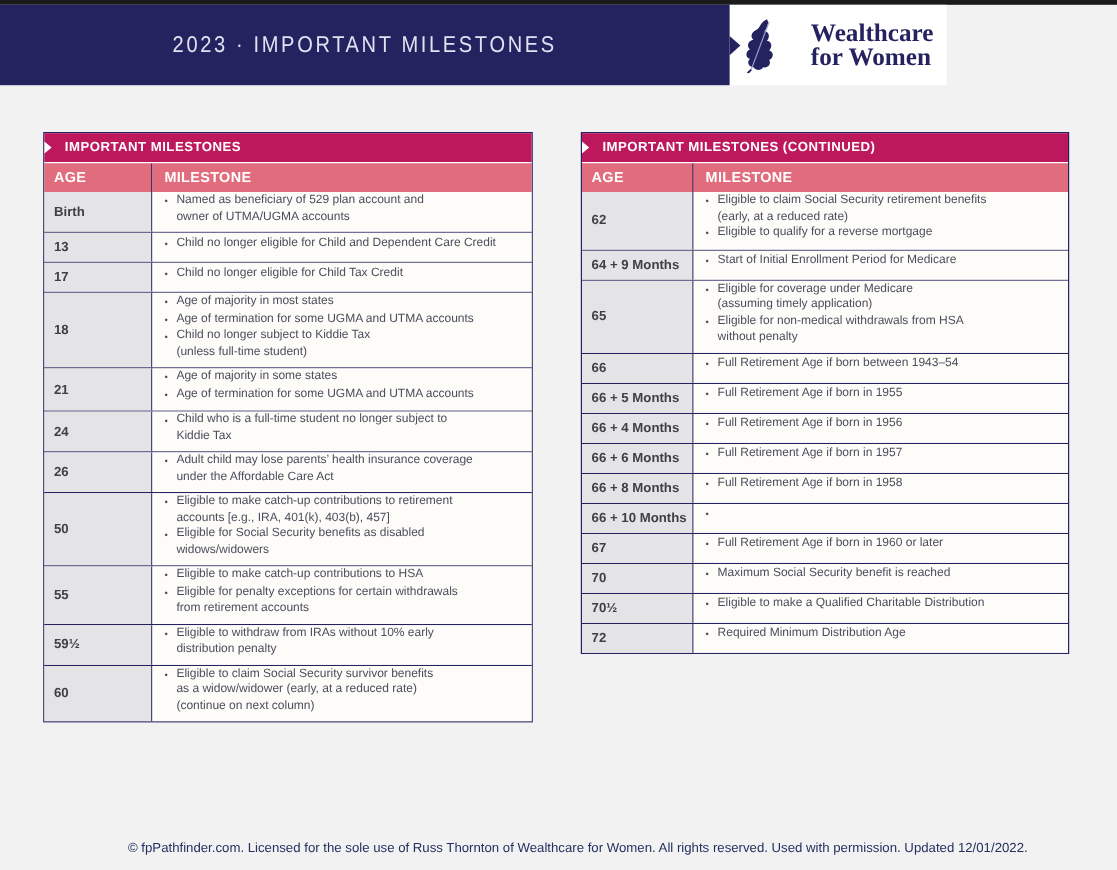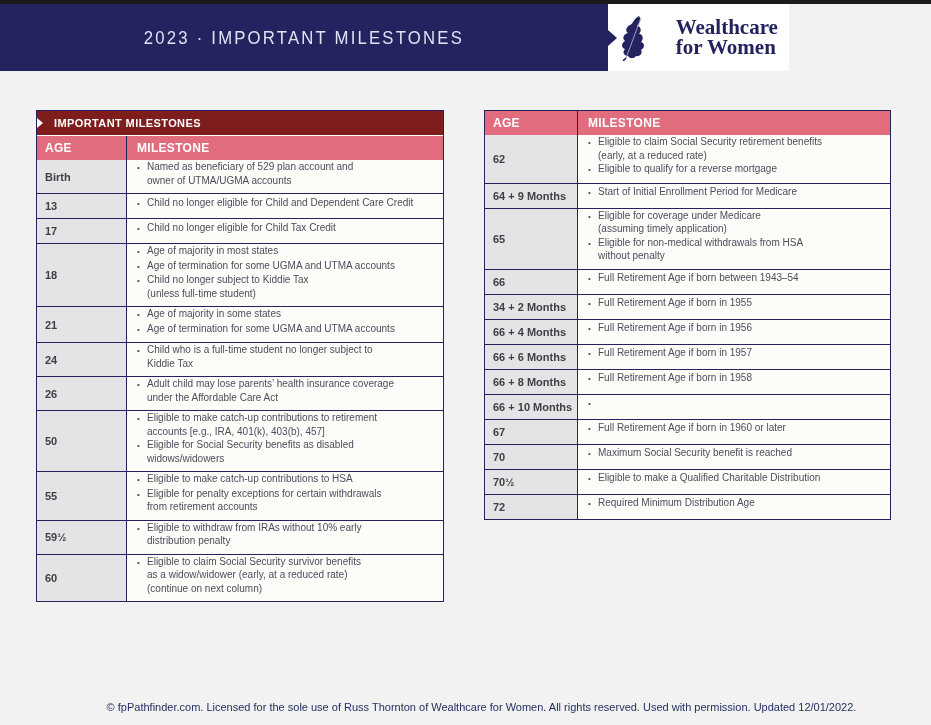--- a/index.html
+++ b/index.html
@@ -15,21 +15,21 @@
   .page-title { color:#dfe2f2; font-size:19px; letter-spacing:2.5px; transform:scaleX(0.88); white-space:nowrap; }
   .logo-panel { width:214px; height:67px; background:#ffffff; display:flex; align-items:center; justify-content:center; gap:7px; }
   .logo-text { font-family:"Liberation Serif", serif; font-weight:bold; color:#24225f; font-size:21px; line-height:0.93;margin-left:24px; }
   .leaf { width:26px; height:46px; flex:0 0 auto; }
 
   
   .tables { position:absolute; top:110px; left:36px; width:855px; display:flex; gap:40px; align-items:flex-start; }
   .mtable { background:#fdfcf9; border:1px solid #24225f; }
   .mtable.left  { width:408px; }
   .mtable.right { width:407px; }
-  .table-title { position:relative; background:#7f1d1d; color:#ffffff; font-size:11px; font-weight:bold;
+  .table-title { position:relative; background:#be185d; color:#ffffff; font-size:11px; font-weight:bold;
       letter-spacing:0.4px; padding:6px 8px 6px 17px; border-bottom:1px solid #ffffff; }
   .table-title::before { content:""; position:absolute; left:0; top:50%; margin-top:-5px;
       border-top:5px solid transparent; border-bottom:5px solid transparent; border-left:6px solid #ffffff; }
   .trow { display:flex; border-top:1px solid #24225f; }
   .trow:first-of-type { border-top:none; }
   .age-cell { width:90px; flex:0 0 auto; background:#e4e4e6; border-right:1px solid #24225f;
       font-weight:bold; font-size:11px; color:#3f4045; padding:6px 4px 6px 8px; display:flex; align-items:center; }
   .mtable.right .age-cell { width:93px; }
   .ms-cell { flex:1; background:#fdfcf9; padding:0 4px 6px 10px; display:flex; flex-direction:column; justify-content:center; }
   .col-head .age-cell, .col-head .ms-cell { background:#e06c7d; color:#ffffff; font-weight:bold; font-size:12px;
@@ -199,20 +199,21 @@
               <span class="btext">Eligible to claim Social Security survivor benefits
 as a widow/widower (early, at a reduced rate)
 (continue on next column)</span>
             </div>
           </div>
         </div>
       </div>
   </div>
 
   <div class="mtable right">
+    <div class="table-title">IMPORTANT MILESTONES (CONTINUED)</div>
     <div class="trow col-head">
       <div class="age-cell">AGE</div>
       <div class="ms-cell">MILESTONE</div>
     </div>
     <div>
         <div class="trow">
           <div class="age-cell">62</div>
           <div class="ms-cell">
             <div class="bullet">
               <span class="marker">•</span>
@@ -252,21 +253,21 @@
         <div class="trow">
           <div class="age-cell">66</div>
           <div class="ms-cell">
             <div class="bullet">
               <span class="marker">•</span>
               <span class="btext">Full Retirement Age if born between 1943–54</span>
             </div>
           </div>
         </div>
         <div class="trow">
-          <div class="age-cell">34 + 2 Months</div>
+          <div class="age-cell">66 + 5 Months</div>
           <div class="ms-cell">
             <div class="bullet">
               <span class="marker">•</span>
               <span class="btext">Full Retirement Age if born in 1955</span>
             </div>
           </div>
         </div>
         <div class="trow">
           <div class="age-cell">66 + 4 Months</div>
           <div class="ms-cell">

